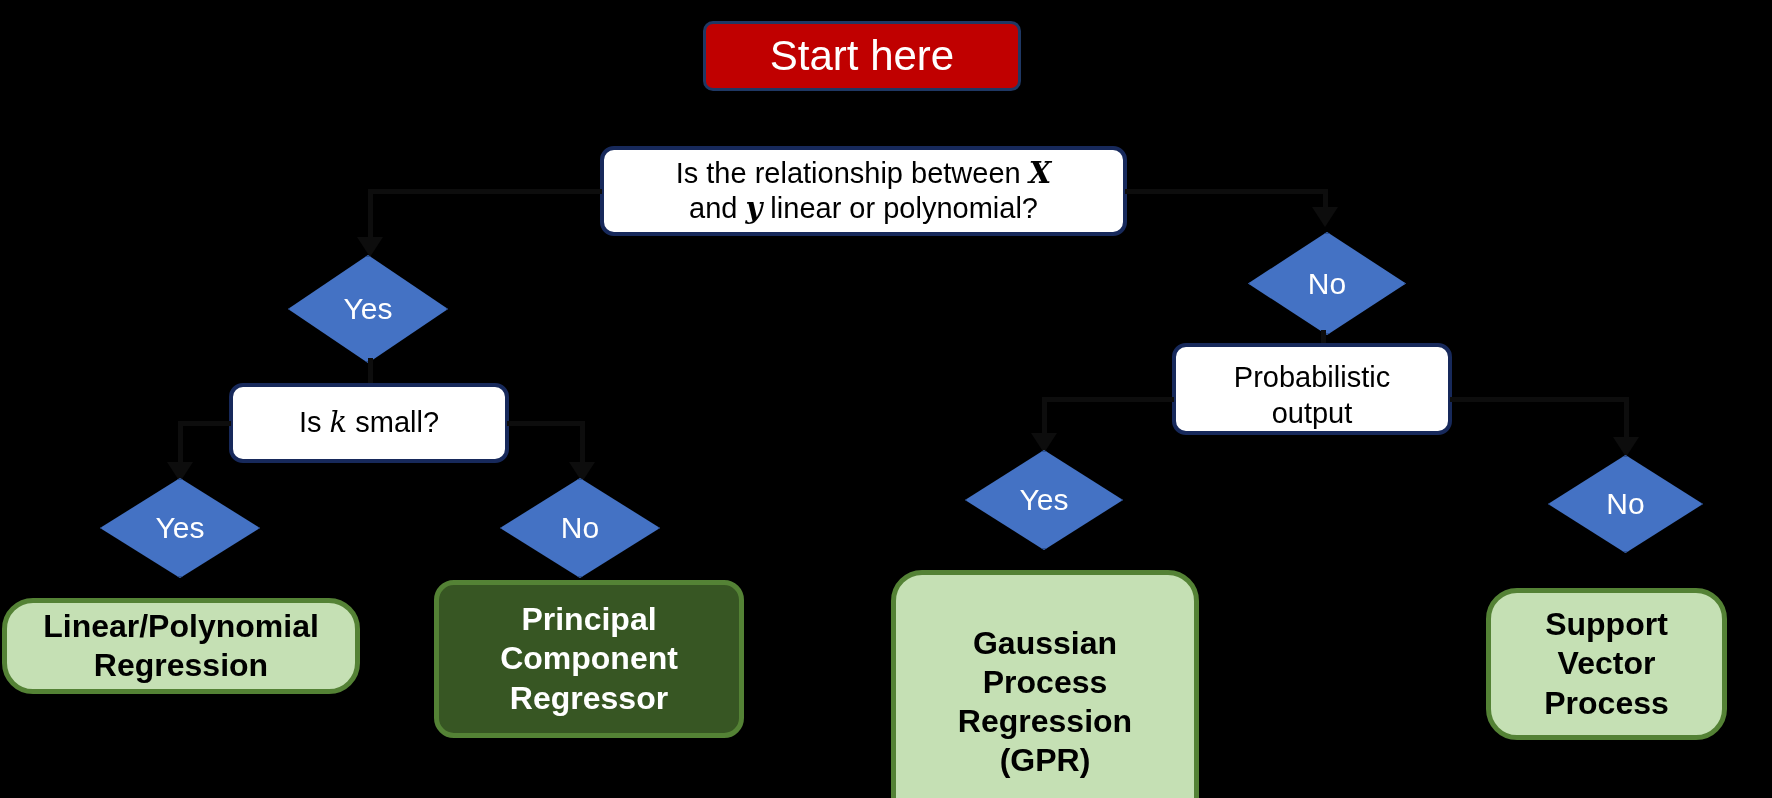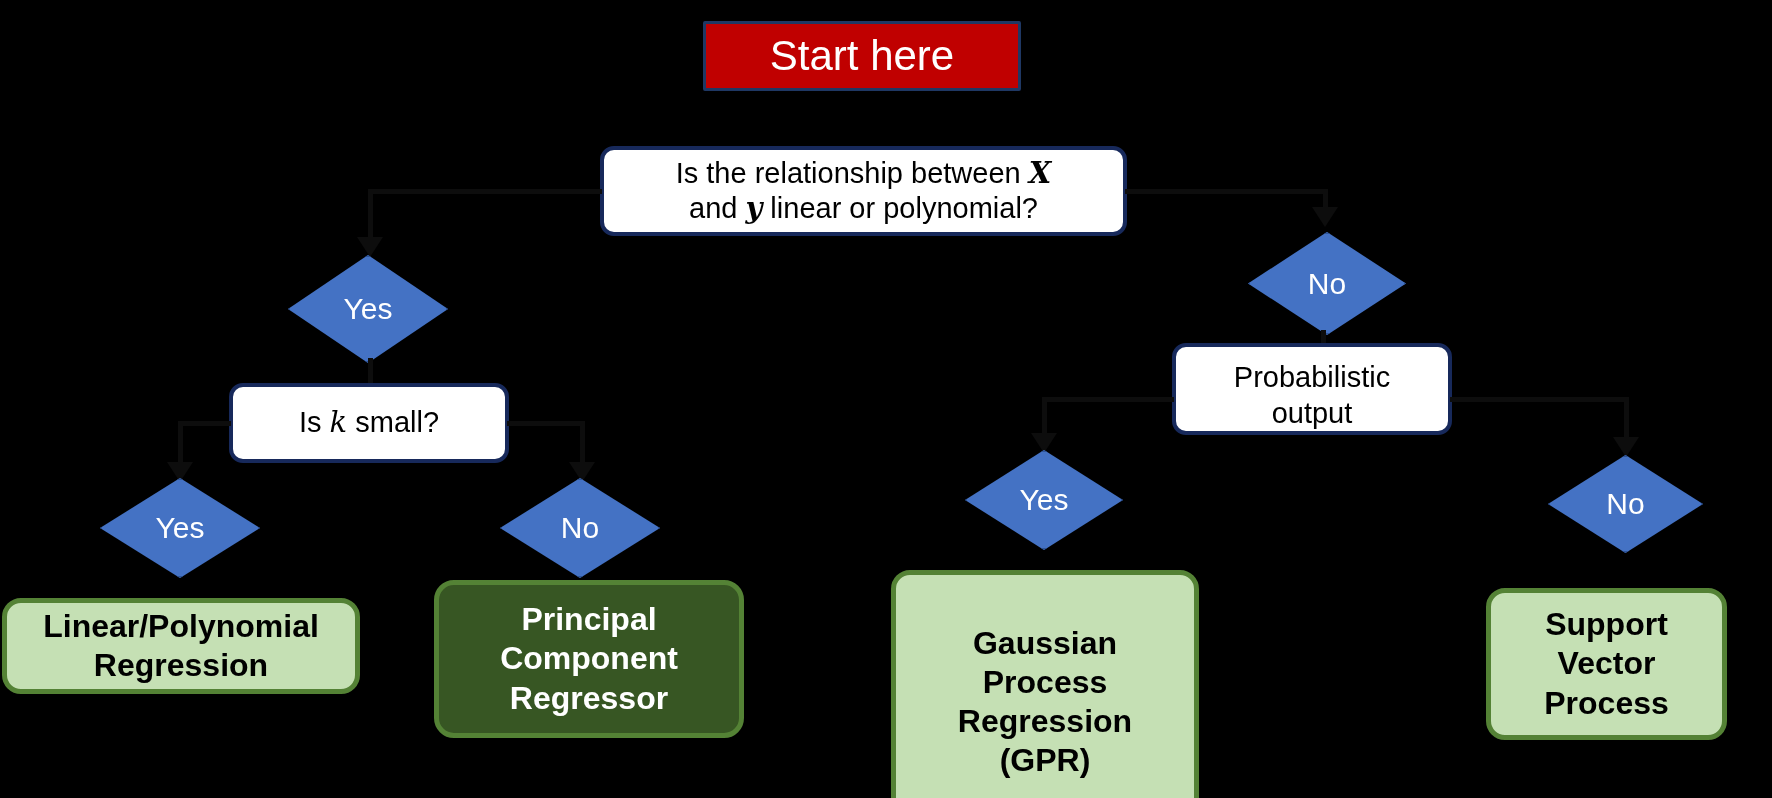--- a/index.html
+++ b/index.html
@@ -41,31 +41,31 @@
     font-weight: 400;
   }
 
   
   .box-red {
     background: #C00000;
     border: 3px solid #1F3864;
     color: #FFFFFF;
     font-size: 42px;
     font-weight: 400;
-    border-radius: 2px;
+    border-radius: 10px;
   }
 
   
   .box-green-light {
     background: #C5E0B4;
     border: 5px solid #548235;
     color: #000000;
     font-weight: bold;
     font-size: 32px;
-    border-radius: 19px;
+    border-radius: 31px;
   }
 
   
   .box-green-dark {
     background: #375623;
     border: 5px solid #548235;
     color: #FFFFFF;
     font-weight: bold;
     font-size: 32px;
     border-radius: 20px;

